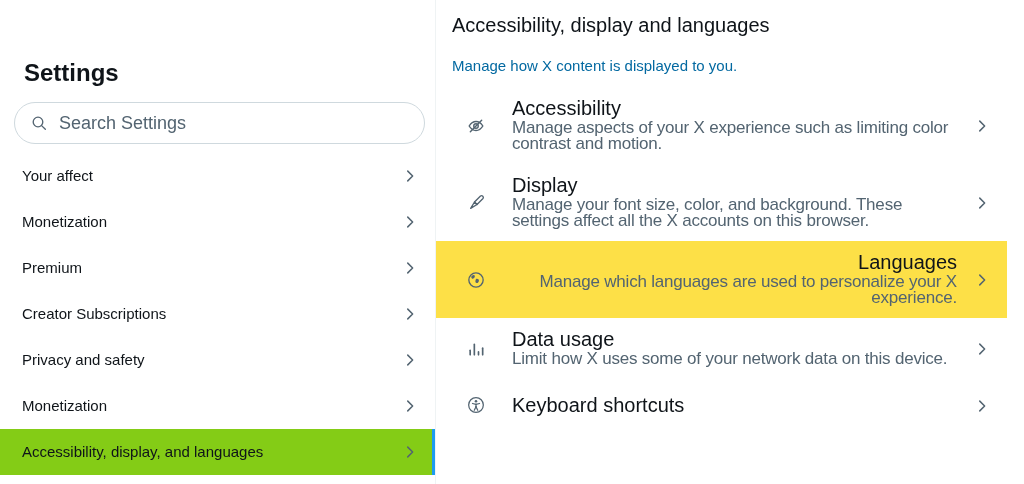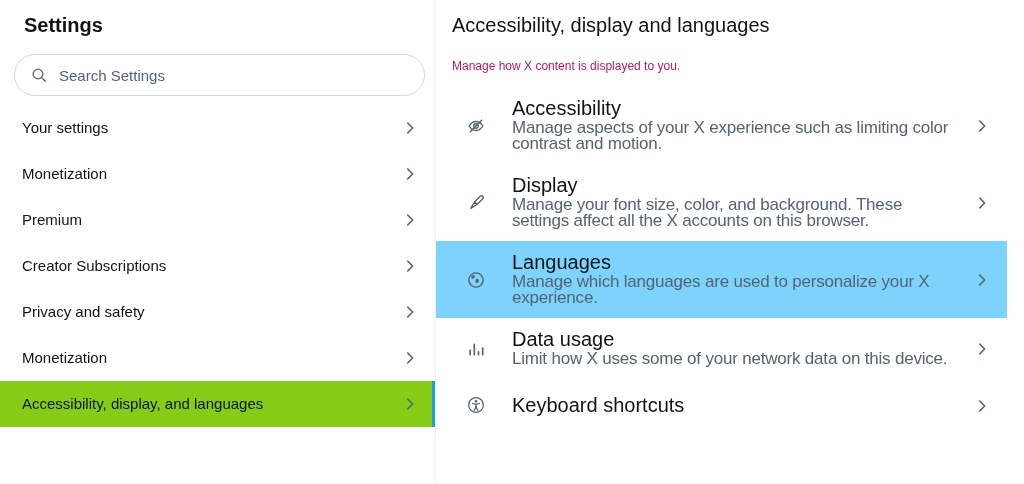--- a/index.html
+++ b/index.html
@@ -6,43 +6,43 @@
   body{
     width:1024px;height:484px;overflow:hidden;
     background:#ffffff;color:#0f1419;
     font-family:"Liberation Sans", sans-serif;
     -webkit-font-smoothing:antialiased;
   }
   .app{display:flex;height:100%;}
 
   
   .sidebar{flex:0 0 436px;width:436px;border-right:1px solid #eff3f4;box-sizing:border-box;}
-  .sidebar-title{font-size:20px;font-weight:700;padding:13px 24px 12px 24px;line-height:24px;}
+  .sidebar-title{font-size:24px;font-weight:700;padding:13px 24px 12px 24px;line-height:24px;margin-top:48px;}
   .search-wrap{
     margin:5px 10px 0 14px;height:42px;border:1px solid #cfd9de;border-radius:9999px;
     display:flex;align-items:center;gap:10px;padding:0 16px;box-sizing:border-box;background:#fff;
   }
   .search-icon{width:16px;height:16px;color:#536471;flex:0 0 auto;}
-  .search-input{flex:1;border:none;outline:none;background:transparent;font-size:15px;color:#4c1d95;font-family:inherit;}
+  .search-input{flex:1;border:none;outline:none;background:transparent;font-size:18px;color:#4c1d95;font-family:inherit;}
   .search-input::placeholder{color:#536471;opacity:1;}
   .nav{margin-top:9px;}
   .nav-item{
     display:flex;align-items:center;justify-content:space-between;
     padding:13px 16px 13px 22px;font-size:15px;line-height:20px;cursor:pointer;
   }
   .nav-item.selected{background:#84cc16;box-shadow:inset -3px 0 0 #1d9bf0;}
   .chev{width:18px;height:18px;color:#536471;flex:0 0 auto;}
 
   
   .main{flex:1;margin-right:17px;min-width:0;}
   .main-title{font-size:20px;font-weight:400;padding:13px 16px 0 16px;line-height:24px;}
-  .main-subtitle{font-size:12px;line-height:16px;color:#be185d;padding:21px 16px 13px 16px;}
+  .main-subtitle{font-size:15px;line-height:16px;color:#0369a1;padding:21px 16px 13px 16px;}
   .row{display:flex;align-items:center;padding:12px 10px 12px 16px;cursor:pointer;}
   .row.single{padding-top:16px;padding-bottom:16px;align-items:flex-end;}
-  .row.selected{background:#7dd3fc;}
+  .row.selected{background:#fde047;text-align:right;}
   .row-icon{width:20px;height:20px;margin:0 26px 0 14px;color:#536471;flex:0 0 auto;}
   .row-text{flex:1;min-width:0;padding-right:8px;}
   .row-title{font-size:20px;line-height:19px;color:#0f1419;}
   .row-desc{font-size:17px;line-height:16px;letter-spacing:-0.2px;color:#536471;margin-top:2px;max-width:466px;}
   .row .chev{margin-left:8px;margin-right:6px;}
 </style>
 </head>
 <body>
 
 <div class="app">
@@ -53,21 +53,21 @@
     <div class="search-wrap">
       <svg class="search-icon" viewBox="0 0 24 24" fill="none" stroke="currentColor" stroke-width="2">
         <circle cx="10.5" cy="10.5" r="7.2"></circle>
         <line x1="15.9" y1="15.9" x2="21.5" y2="21.5" stroke-linecap="round"></line>
       </svg>
       <input class="search-input" type="text" placeholder="Search Settings" style="">
     </div>
 
     <div class="nav">
       <div class="nav-item">
-        <span>Your settings</span>
+        <span>Your affect</span>
         <svg class="chev" viewBox="0 0 24 24" fill="none" stroke="currentColor" stroke-width="2" stroke-linecap="round" stroke-linejoin="round">
             <path d="M9 5.5 L15.5 12 L9 18.5"></path>
           </svg>
       </div>
       <div class="nav-item">
         <span>Monetization</span>
         <svg class="chev" viewBox="0 0 24 24" fill="none" stroke="currentColor" stroke-width="2" stroke-linecap="round" stroke-linejoin="round">
             <path d="M9 5.5 L15.5 12 L9 18.5"></path>
           </svg>
       </div>

